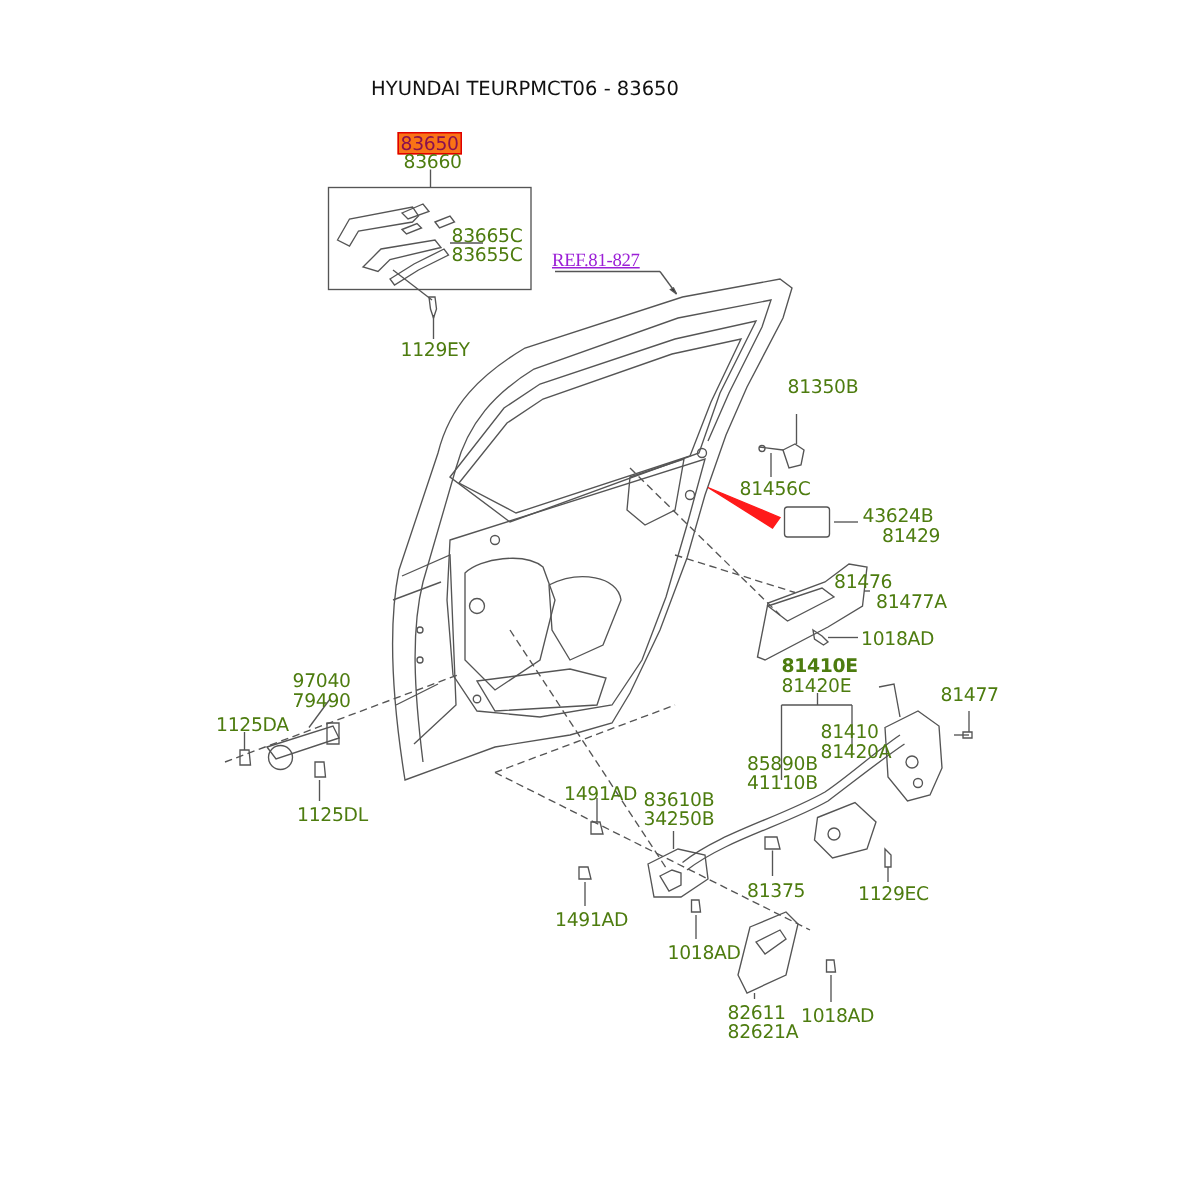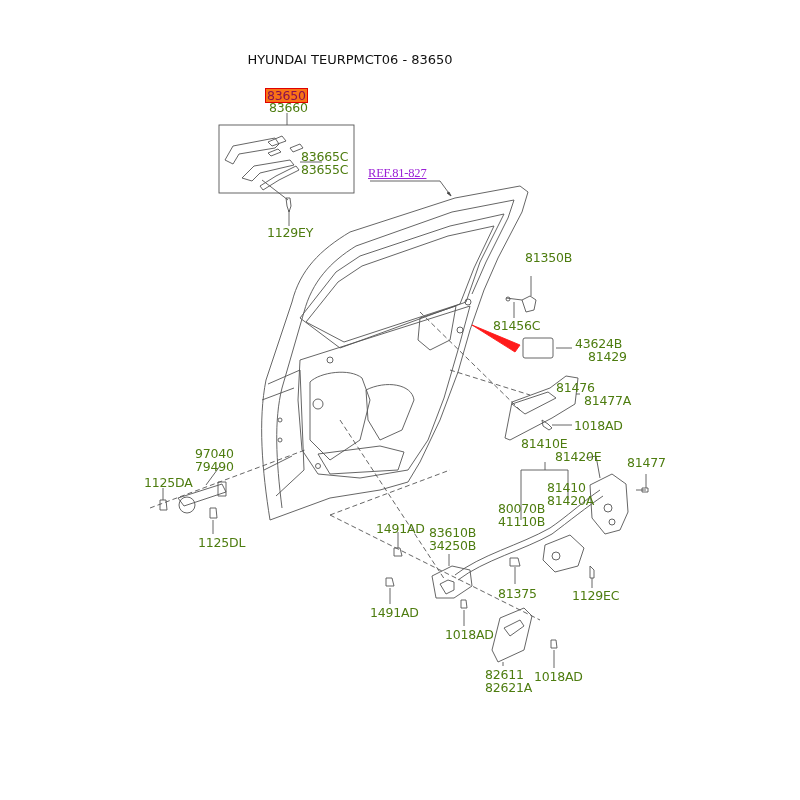--- a/index.html
+++ b/index.html
@@ -169,26 +169,26 @@
   <div class="lbl" style="left:267px;top:226px;">1129EY</div>
   <div class="lbl ref" style="left:368px;top:167px;">REF.81-827</div>
 
   <div class="lbl" style="left:509px;top:251px;margin-left:16px;">81350B</div>
   <div class="lbl" style="left:493px;top:319px;">81456C</div>
   <div class="lbl" style="left:575px;top:337px;">43624B</div>
   <div class="lbl" style="left:588px;top:350px;">81429</div>
   <div class="lbl" style="left:556px;top:381px;">81476</div>
   <div class="lbl" style="left:584px;top:394px;">81477A</div>
   <div class="lbl" style="left:574px;top:419px;">1018AD</div>
-  <div class="lbl" style="left:521px;top:437px;">81410E</div>
-  <div class="lbl" style="left:521px;top:450px;margin-left:34px;">81420E</div>
+  <div class="lbl" style="left:521px;top:437px;font-weight:bold;">81410E</div>
+  <div class="lbl" style="left:521px;top:450px;">81420E</div>
   <div class="lbl" style="left:627px;top:456px;">81477</div>
   <div class="lbl" style="left:547px;top:481px;">81410</div>
   <div class="lbl" style="left:547px;top:494px;">81420A</div>
-  <div class="lbl" style="left:498px;top:502px;">80070B</div>
+  <div class="lbl" style="left:498px;top:502px;">85890B</div>
   <div class="lbl" style="left:498px;top:515px;">41110B</div>
 
   <div class="lbl" style="left:195px;top:447px;">97040</div>
   <div class="lbl" style="left:195px;top:460px;">79490</div>
   <div class="lbl" style="left:144px;top:476px;">1125DA</div>
   <div class="lbl" style="left:198px;top:536px;">1125DL</div>
 
   <div class="lbl" style="left:376px;top:522px;">1491AD</div>
   <div class="lbl" style="left:429px;top:526px;">83610B</div>
   <div class="lbl" style="left:429px;top:539px;">34250B</div>

